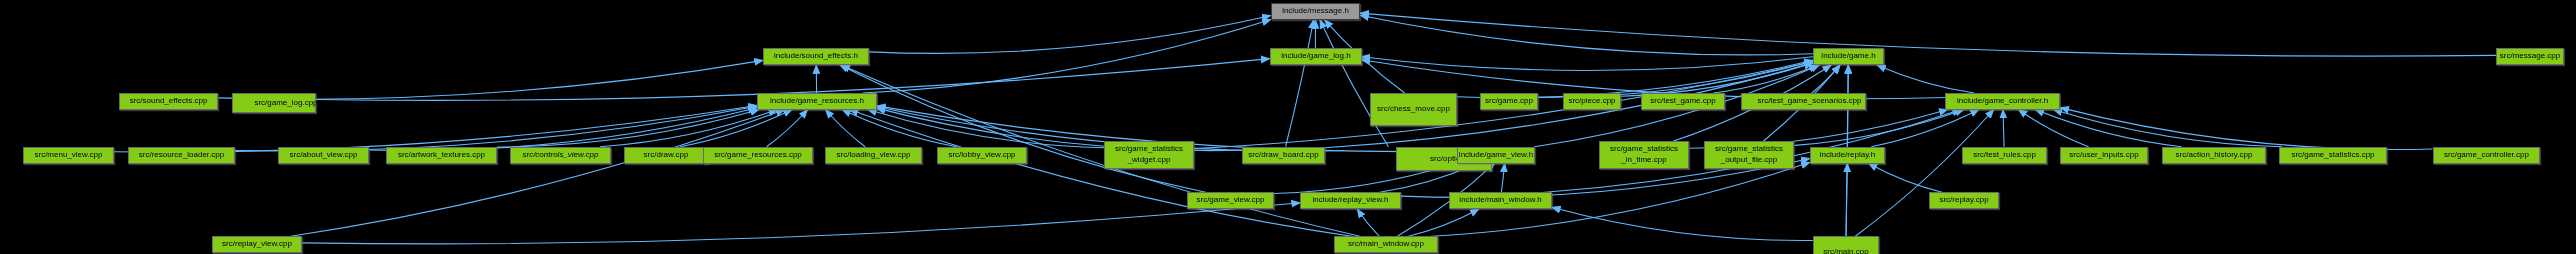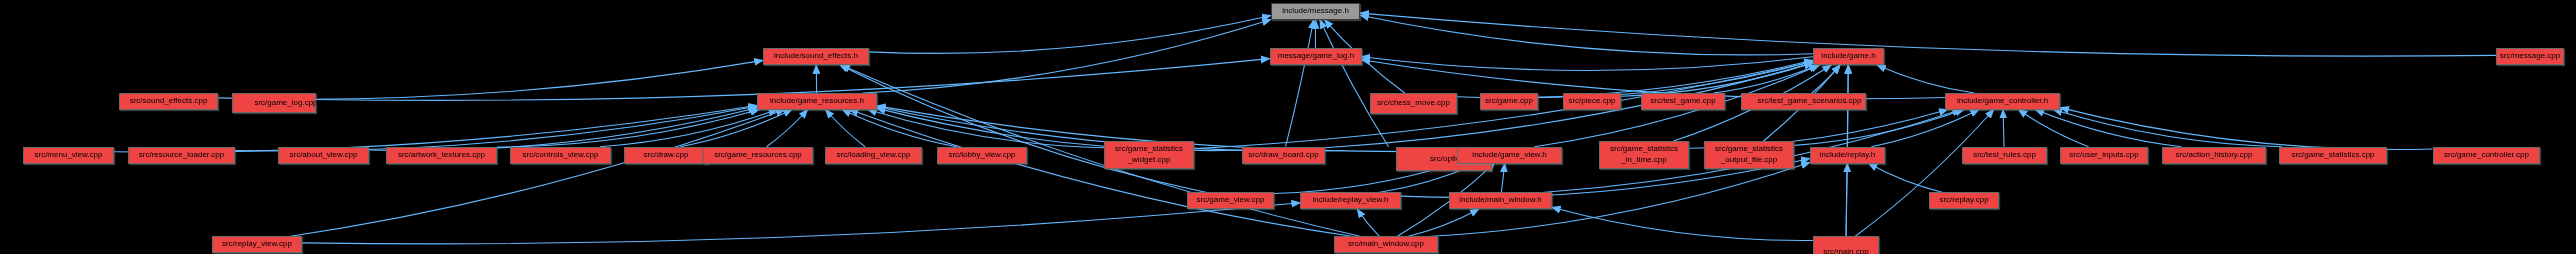--- a/index.html
+++ b/index.html
@@ -15,21 +15,21 @@
     position: absolute;
     left: 0; top: 0;
   }
   .node {
     position: absolute;
     box-sizing: border-box;
     display: flex;
     align-items: center;
     justify-content: center;
     text-align: center;
-    background: #ef4444;
+    background: #84cc16;
     border: 0.6px solid #696969;
     box-shadow: 1.2px 1.2px 0 rgba(130,130,130,0.45);
     color: #000000;
     font-size: 8px;
     line-height: 1.3;
     white-space: pre-line;
     cursor: pointer;
   }
   .node.main {
     background: #999999;
@@ -107,46 +107,46 @@
       <path d="M3024.2,387.0 Q3025.4,327.0 3026.3,267.0" fill="none" stroke="#63b8ff" stroke-width="1.8" marker-end="url(#arrow)"></path>
       <path d="M2295.0,320.9 Q2634.1,334.7 2965.0,259.2" fill="none" stroke="#63b8ff" stroke-width="1.8" marker-end="url(#arrow)"></path>
       <path d="M2339.9,387.0 Q2660.8,369.2 2965.0,265.5" fill="none" stroke="#63b8ff" stroke-width="1.8" marker-end="url(#arrow)"></path>
       <path d="M495.0,397.5 Q1314.3,409.6 2130.0,331.8" fill="none" stroke="#63b8ff" stroke-width="1.8" marker-end="url(#arrow)"></path>
       <path d="M2259.6,387.0 Q2239.5,366.1 2223.4,342.0" fill="none" stroke="#63b8ff" stroke-width="1.8" marker-end="url(#arrow)"></path>
       <path d="M2305.7,387.0 Q2367.2,372.2 2422.8,342.0" fill="none" stroke="#63b8ff" stroke-width="1.8" marker-end="url(#arrow)"></path>
       <path d="M2970.0,393.6 Q2752.2,396.1 2542.0,339.2" fill="none" stroke="#63b8ff" stroke-width="1.8" marker-end="url(#arrow)"></path>
     </svg>
     <div class="node main" style="left: 1271px; top: 3.1px; width: 89px; height: 16.5px;">include/message.h</div>
     <div class="node" style="left: 763px; top: 48px; width: 106px; height: 16.5px;">include/sound_effects.h</div>
-    <div class="node" style="left: 1270px; top: 48px; width: 92px; height: 16.5px;">message/game_log.h</div>
+    <div class="node" style="left: 1270px; top: 48px; width: 92px; height: 16.5px;">include/game_log.h</div>
     <div class="node" style="left: 1813px; top: 48px; width: 71px; height: 16.5px;">include/game.h</div>
     <div class="node" style="left: 2496px; top: 48px; width: 68px; height: 16.5px;">src/message.cpp</div>
     <div class="node" style="left: 119px; top: 93px; width: 99px; height: 16.5px;">src/sound_effects.cpp</div>
     <div class="node" style="left: 232px; top: 93px; width: 84px; height: 20px; padding-left: 24px;">src/game_log.cpp</div>
     <div class="node" style="left: 757px; top: 93px; width: 120px; height: 16.5px;">include/game_resources.h</div>
-    <div class="node" style="left: 1370px; top: 93px; width: 87px; height: 21px;">src/chess_move.cpp</div>
+    <div class="node" style="left: 1370px; top: 93px; width: 87px; height: 33px;">src/chess_move.cpp</div>
     <div class="node" style="left: 1480px; top: 93px; width: 58px; height: 16.5px;">src/game.cpp</div>
     <div class="node" style="left: 1563px; top: 93px; width: 58px; height: 16.5px;">src/piece.cpp</div>
     <div class="node" style="left: 1641px; top: 93px; width: 84px; height: 16.5px;">src/test_game.cpp</div>
     <div class="node" style="left: 1741px; top: 93px; width: 125px; height: 16.5px; padding-left: 12px;">src/test_game_scenarios.cpp</div>
     <div class="node" style="left: 1945px; top: 93px; width: 115px; height: 16.5px;">include/game_controller.h</div>
     <div class="node" style="left: 23px; top: 147px; width: 91px; height: 16.5px;">src/menu_view.cpp</div>
     <div class="node" style="left: 128px; top: 147px; width: 107px; height: 16.5px;">src/resource_loader.cpp</div>
     <div class="node" style="left: 278px; top: 147px; width: 91px; height: 16.5px;">src/about_view.cpp</div>
     <div class="node" style="left: 386px; top: 147px; width: 111px; height: 16.5px;">src/artwork_textures.cpp</div>
-    <div class="node" style="left: 510px; top: 147px; width: 101px; height: 16.5px;">src/controls_view.cpp</div>
+    <div class="node" style="left: 510px; top: 147px; width: 101px; height: 16.5px; font-style: italic;">src/controls_view.cpp</div>
     <div class="node" style="left: 624px; top: 147px; width: 84px; height: 16.5px;">src/draw.cpp</div>
     <div class="node" style="left: 703px; top: 147px; width: 110px; height: 16.5px;">src/game_resources.cpp</div>
     <div class="node" style="left: 825px; top: 147px; width: 97px; height: 16.5px;">src/loading_view.cpp</div>
     <div class="node" style="left: 937px; top: 147px; width: 90px; height: 16.5px;">src/lobby_view.cpp</div>
     <div class="node" style="left: 1104px; top: 141px; width: 90px; height: 27.5px;">src/game_statistics
 _widget.cpp</div>
     <div class="node" style="left: 1242px; top: 147px; width: 83px; height: 16.5px;">src/draw_board.cpp</div>
     <div class="node" style="left: 1396px; top: 147px; width: 96px; height: 24px; padding-left: 46px;">src/options_view.cpp</div>
-    <div class="node" style="left: 1457px; top: 147px; width: 105px; height: 16.5px;">include/game_view.h</div>
+    <div class="node" style="left: 1457px; top: 147px; width: 78px; height: 16.5px;">include/game_view.h</div>
     <div class="node" style="left: 1599px; top: 141px; width: 90px; height: 27.5px;">src/game_statistics
 _in_time.cpp</div>
     <div class="node" style="left: 1704px; top: 141px; width: 90px; height: 27.5px;">src/game_statistics
 _output_file.cpp</div>
     <div class="node" style="left: 1810px; top: 147px; width: 75px; height: 16.5px;">include/replay.h</div>
     <div class="node" style="left: 1962px; top: 147px; width: 85px; height: 16.5px;">src/test_rules.cpp</div>
     <div class="node" style="left: 2060px; top: 147px; width: 88px; height: 16.5px;">src/user_inputs.cpp</div>
     <div class="node" style="left: 2162px; top: 147px; width: 104px; height: 16.5px;">src/action_history.cpp</div>
     <div class="node" style="left: 2279px; top: 147px; width: 108px; height: 16.5px;">src/game_statistics.cpp</div>
     <div class="node" style="left: 2433px; top: 147px; width: 107px; height: 16.5px;">src/game_controller.cpp</div>

